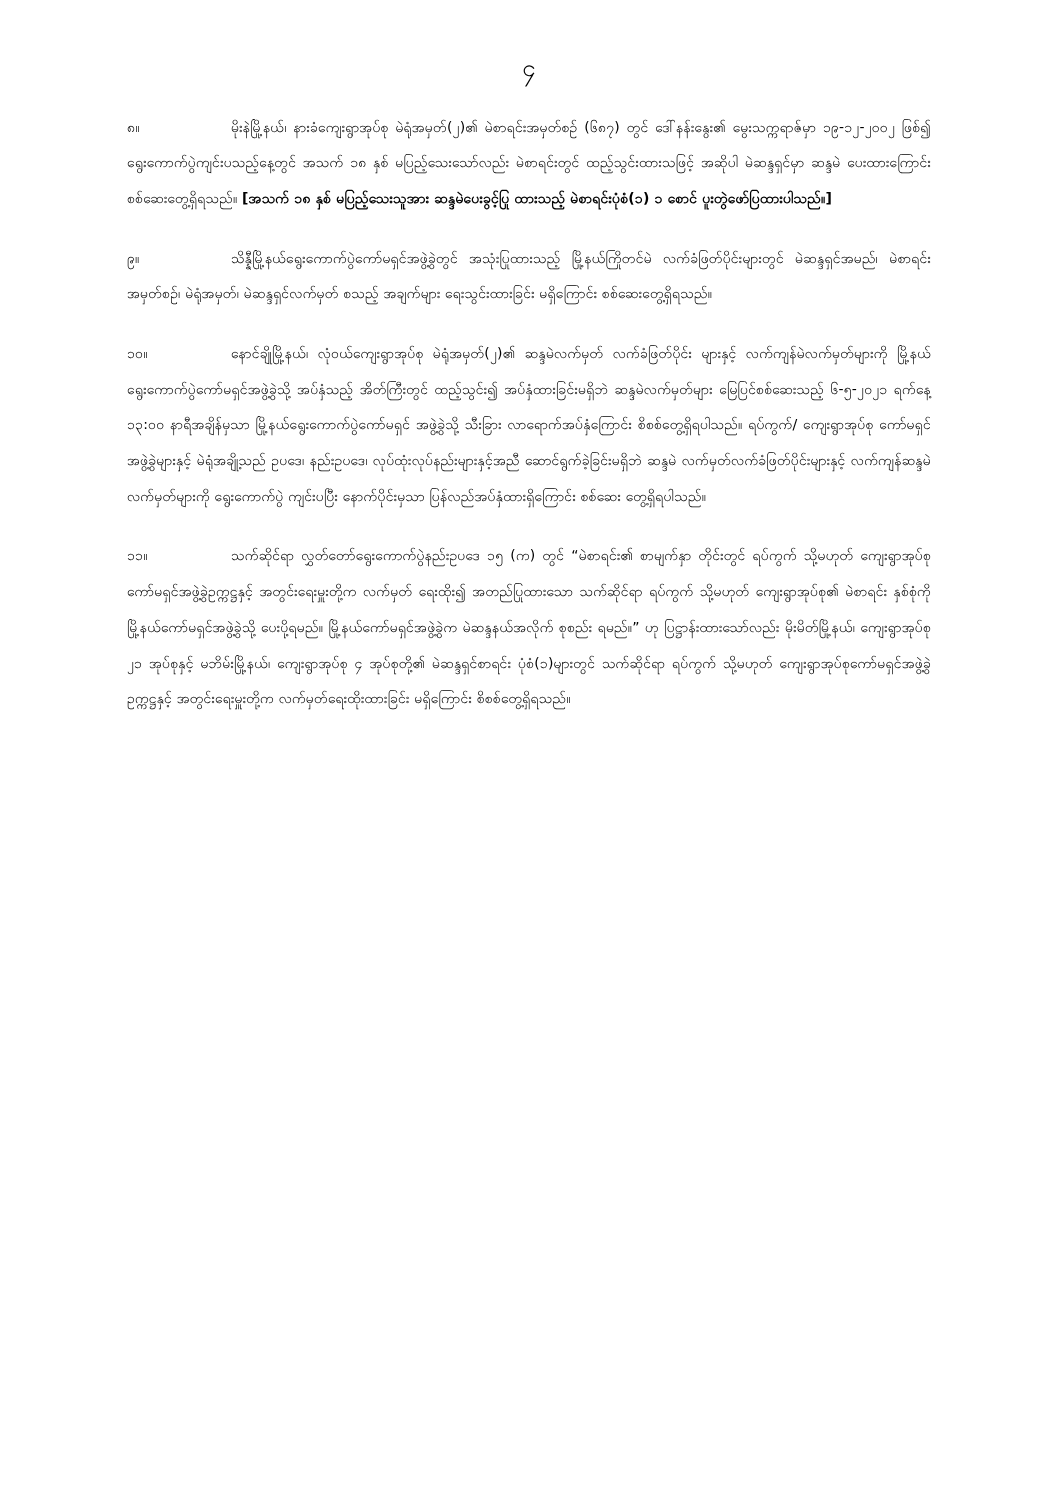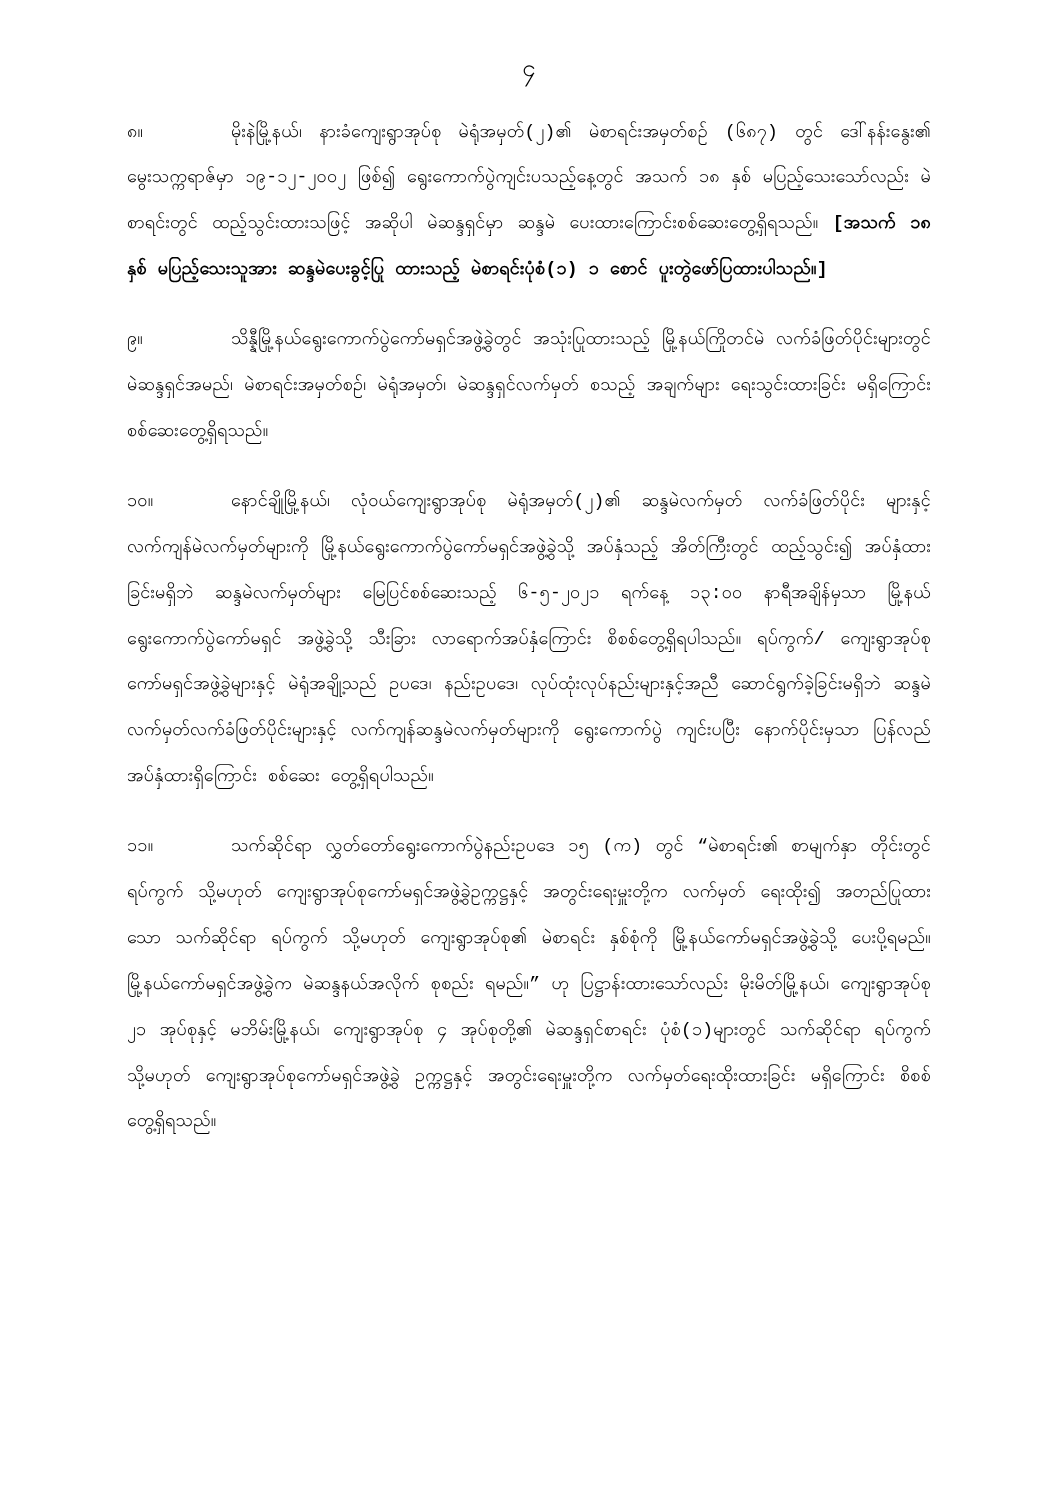--- a/index.html
+++ b/index.html
@@ -19,25 +19,24 @@
     padding: 52px 130px 60px 127px;
   }
   .page-number {
     text-align: center;
     font-size: 24px;
     line-height: 1.4;
     margin-bottom: 24px;
   }
   .para {
     text-align: justify;
-    font-size: 18px;
+    font-size: 14px;
     line-height: 2.55;
     margin: 0 0 24px 0;
     letter-spacing: 0.2px;
-    font-family: Liberation Mono, monospace;
   }
   .para-num {
     display: inline-block;
     width: 104px;
   }
   .bold-note {
     font-weight: bold;
   }
 </style>
 </head>

